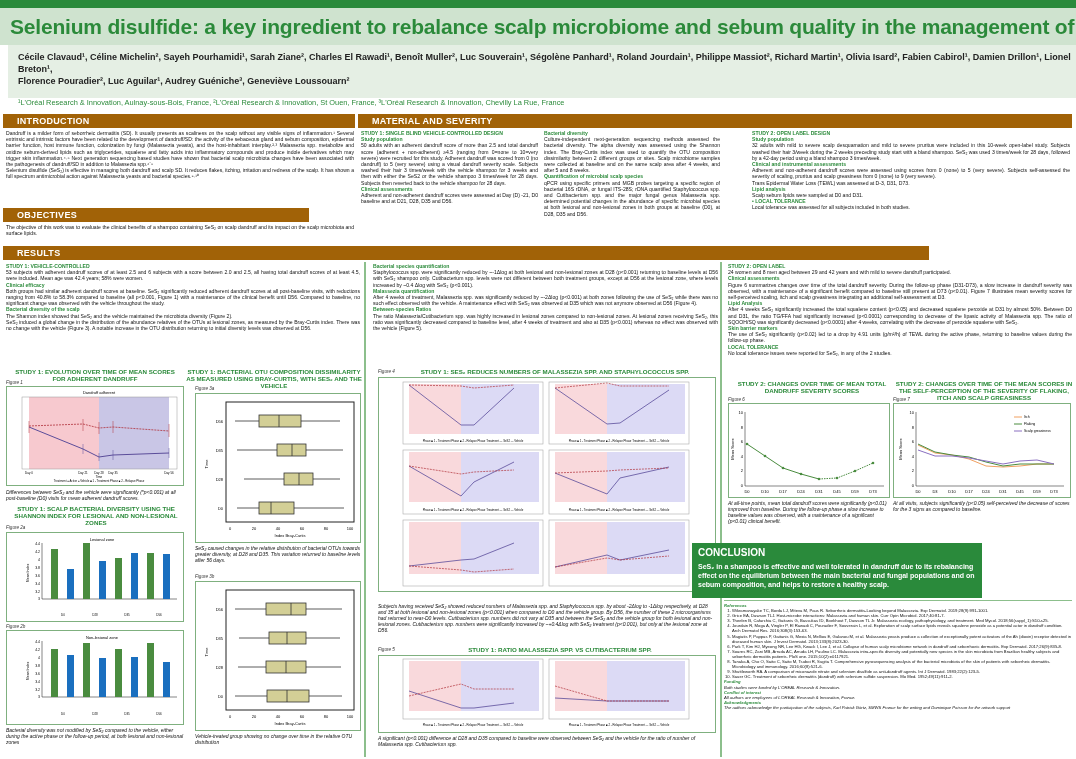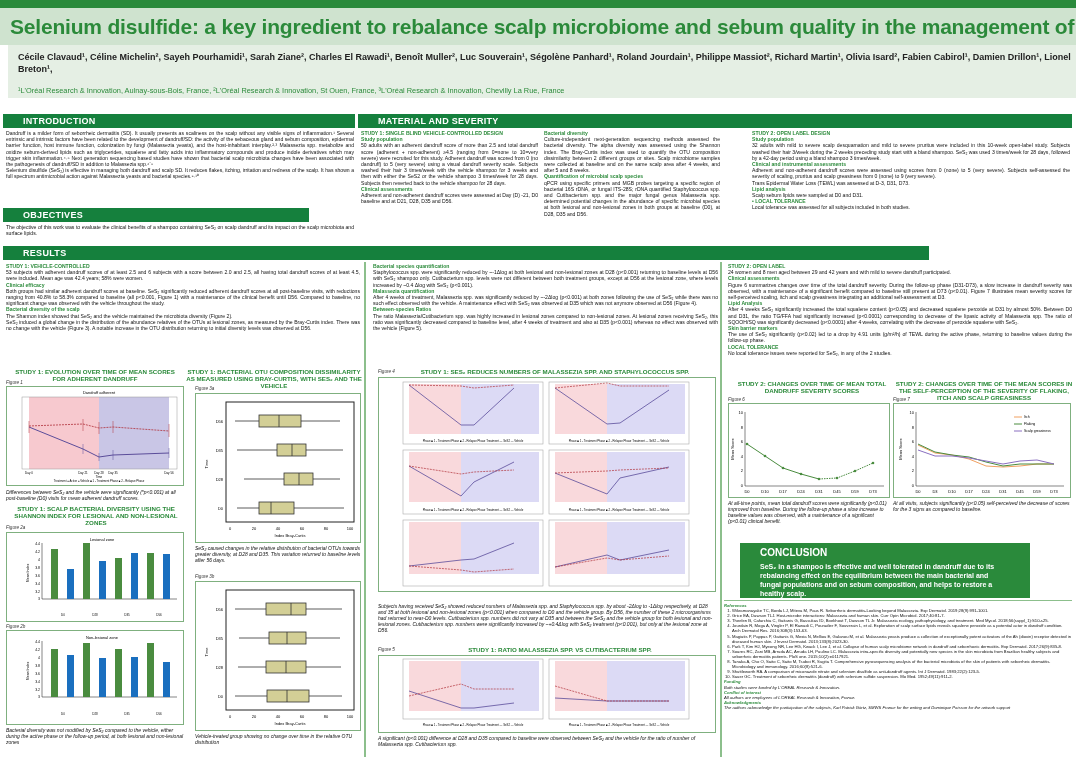--- a/index.html
+++ b/index.html
@@ -3,47 +3,48 @@
 <meta charset="utf-8">
 <style>
 *{box-sizing:border-box;margin:0;padding:0}
 body{width:1076px;height:759px;background:#fff;font-family:"Liberation Sans",sans-serif;color:#111;position:relative;overflow:hidden;font-size:5px;line-height:1.25}
 .topbar{position:absolute;left:0;top:0;width:1076px;height:8px;background:#2a8a3b}
 .titlebar{position:absolute;left:0;top:8px;width:1076px;height:37px;background:#cfe3cf}
 .titlebar h1{font-size:21px;font-weight:bold;color:#2b8a3a;padding:6px 0 0 10px;letter-spacing:-.2px;white-space:nowrap}
 .authors{position:absolute;left:8px;top:45px;width:1076px;height:53px;background:#e5efe4;padding:6px 10px}
 .authors .names{font-size:9px;font-weight:bold;color:#222;line-height:12px}
 .authors .aff{font-size:7.4px;color:#2b8a3a;margin-top:11px}
-.hbar{position:absolute;background:#15803d;color:#fff;font-weight:bold;font-size:9px;padding:2px 20px;height:14px;line-height:11px;letter-spacing:.3px}
+.hbar{position:absolute;background:#a16207;color:#fff;font-weight:bold;font-size:9px;padding:2px 14px;height:14px;line-height:11px;letter-spacing:.3px}
 .txt{position:absolute;font-size:5.1px;line-height:6.2px;text-align:justify;color:#111}
 .txt .sh{color:#2b8a3a;font-weight:bold;display:block}
 .txt .st{color:#2b8a3a;font-weight:bold;display:block;text-transform:uppercase}
 .txt p{margin:0}
 .figt{position:absolute;text-align:center;color:#2b8a3a;font-weight:bold;font-size:6.2px;line-height:7px;text-transform:uppercase}
 .figl{position:absolute;font-size:4.6px;font-style:italic;color:#333}
 .fig{position:absolute;border:1.5px solid #7fb07f;background:#fff}
 .cap{position:absolute;font-size:5px;line-height:6px;font-style:italic;color:#111}
 .vline{position:absolute;width:1.5px;background:#8cbf8c}
-.concl{position:absolute;left:740px;top:543px;width:290px;height:55px;background:#2a8a3b;color:#fff;padding:4px 20px}
+.concl{position:absolute;left:692px;top:543px;width:290px;height:55px;background:#2a8a3b;color:#fff;padding:4px 6px}
 .concl .h{font-size:10px;font-weight:bold}
 .concl .b{font-size:7px;font-weight:bold;line-height:9px;margin-top:2px}
 .refs{position:absolute;left:724px;top:600px;width:348px;font-size:4.2px;line-height:5.1px;color:#111;border-top:1.5px solid #8cbf8c;padding-top:2px}
 .refs .sh{color:#2b8a3a;font-weight:bold;font-style:italic;display:block}
 .refs ol{padding-left:8px}
 svg text{font-family:"Liberation Sans",sans-serif}
 </style>
 </head>
 <body>
 
 <div class="topbar"></div>
 <div class="titlebar">
   <h1>Selenium disulfide: a key ingredient to rebalance scalp microbiome and sebum quality in the management of dandruff</h1>
 </div>
 <div class="authors">
   <div class="names">Cécile Clavaud¹, Céline Michelin², Sayeh Pourhamidi¹, Sarah Ziane², Charles El Rawadi¹, Benoît Muller², Luc Souverain¹, Ségolène Panhard¹, Roland Jourdain¹, Philippe Massiot², Richard Martin¹, Olivia Isard², Fabien Cabirol¹, Damien Drillon¹, Lionel Breton¹,</div>
+  <div class="names">Florence Pouradier², Luc Aguilar¹, Audrey Guéniche³, Geneviève Loussouarn²</div>
   <div class="aff">¹L'Oréal Research &amp; Innovation, Aulnay-sous-Bois, France, ²L'Oréal Research &amp; Innovation, St Ouen, France, ³L'Oréal Research &amp; Innovation, Chevilly La Rue, France</div>
 </div>
 
 <div class="hbar" style="left:3px;top:114px;width:352px">INTRODUCTION</div>
 <div class="txt" style="left:6px;top:130px;width:348px">
   <p>Dandruff is a milder form of seborrheic dermatitis (SD). It usually presents as scaliness on the scalp without any visible signs of inflammation.¹ Several extrinsic and intrinsic factors have been related to the development of dandruff/SD: the activity of the sebaceous gland and sebum composition, epidermal barrier function, host immune function, colonization by fungi (Malassezia yeasts), and the host-inhabitant interplay.²˒³ Malassezia spp. metabolize and oxidize sebum-derived lipids such as triglycerides, squalene and fatty acids into inflammatory compounds and produce indole derivatives which may trigger skin inflammation.⁴˒⁵ Next generation sequencing based studies have shown that bacterial scalp microbiota changes have been associated with the pathogenesis of dandruff/SD in addition to Malassezia spp.⁶⁻⁸</p>
   <p>Selenium disulfide (SeS₂) is effective in managing both dandruff and scalp SD. It reduces flakes, itching, irritation and redness of the scalp. It has shown a full spectrum antimicrobial action against Malassezia yeasts and bacterial species.⁹˒¹⁰</p>
 </div>
 <div class="hbar" style="left:3px;top:208px;width:306px">OBJECTIVES</div>
 <div class="txt" style="left:6px;top:224px;width:348px">The objective of this work was to evaluate the clinical benefits of a shampoo containing SeS₂ on scalp dandruff and its impact on the scalp microbiota and surface lipids.</div>

